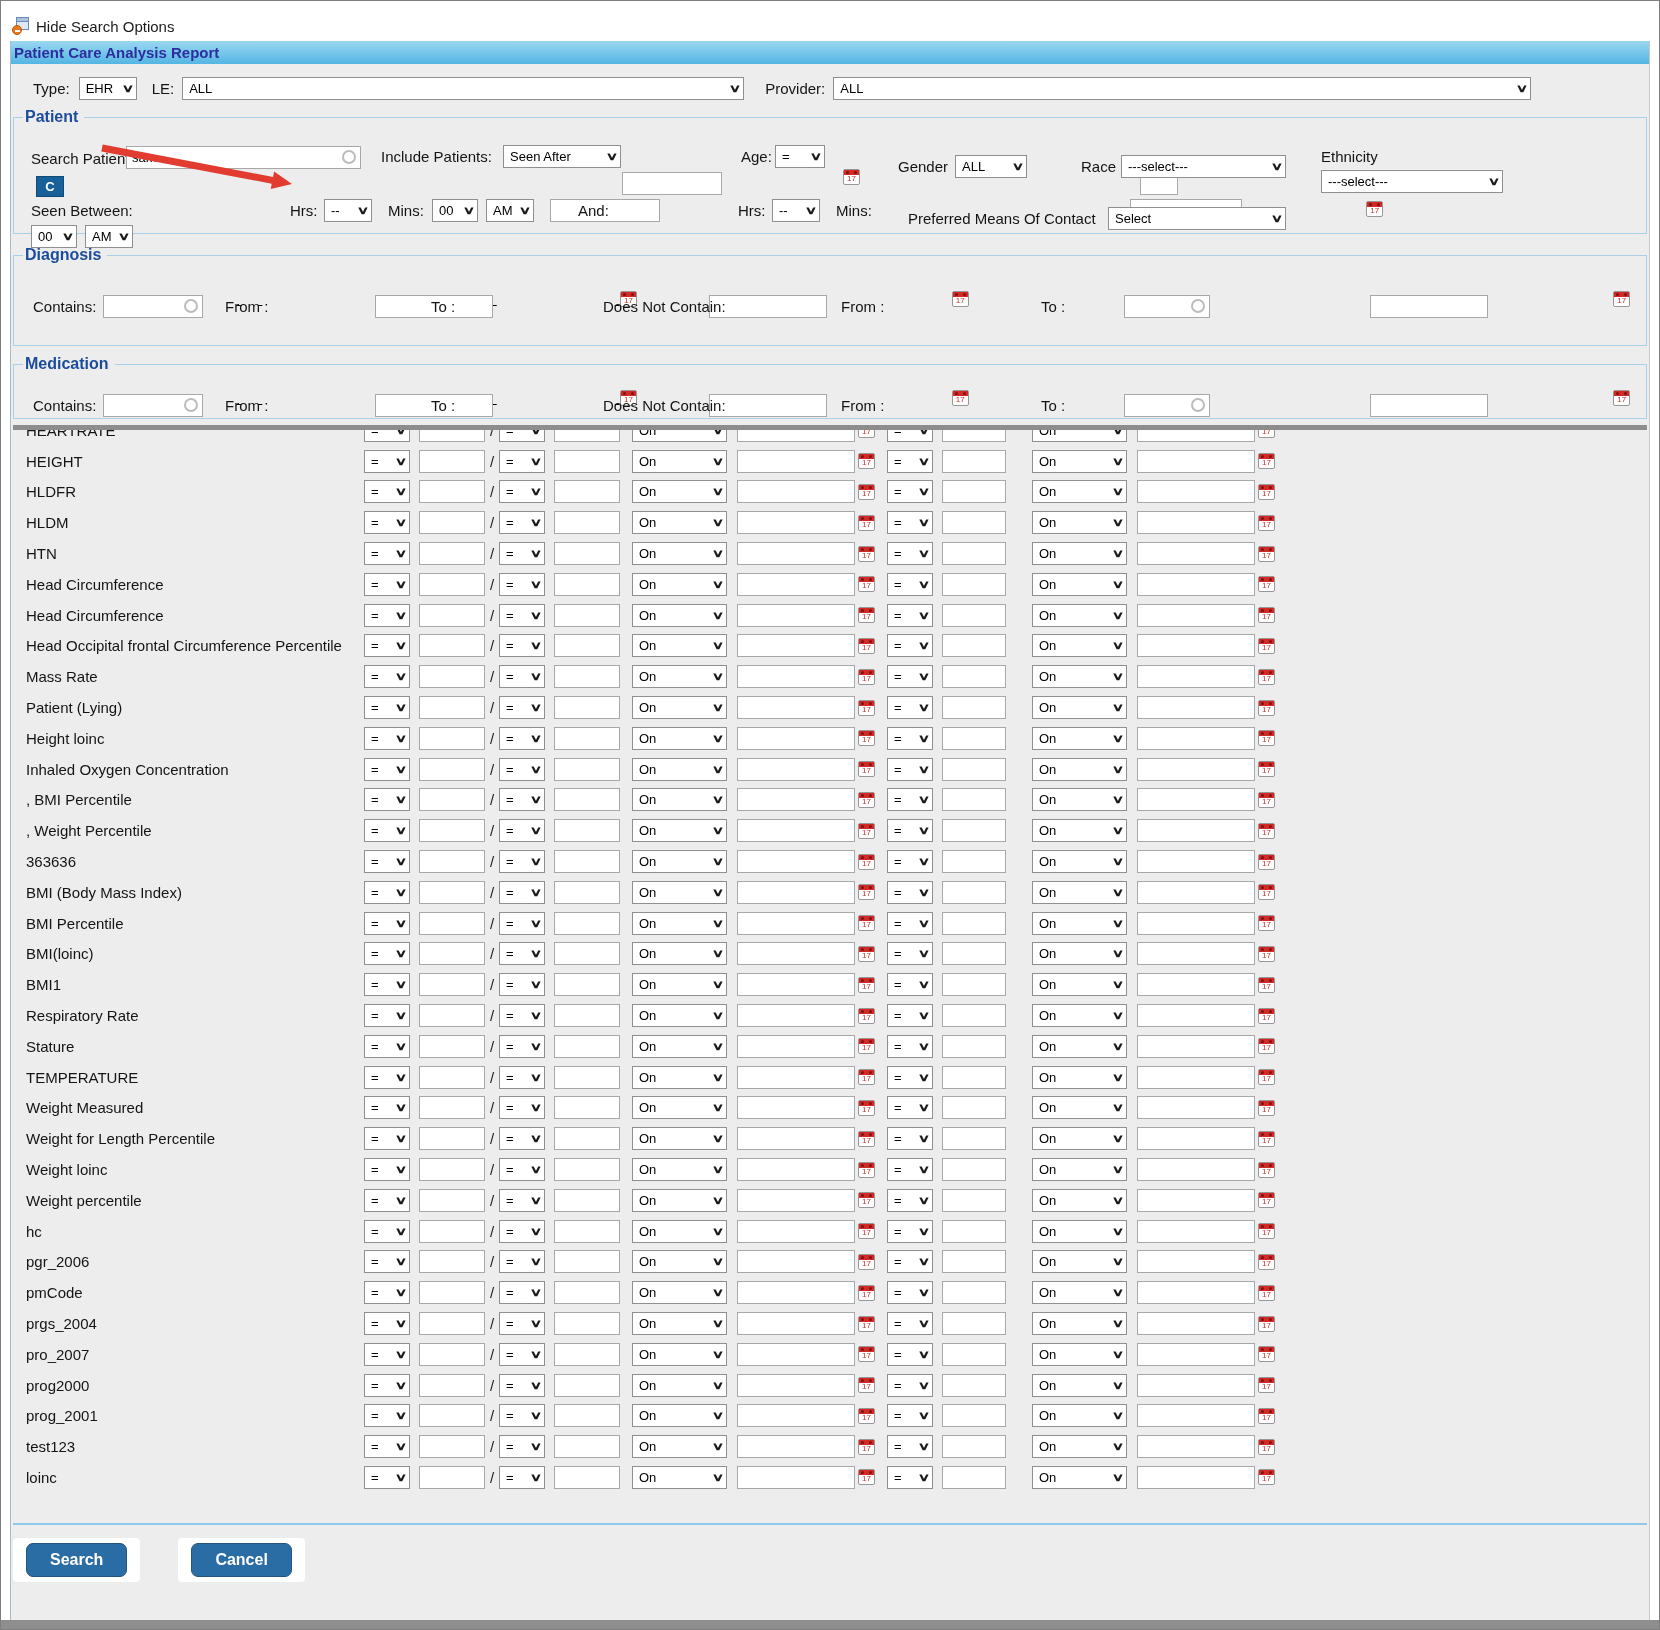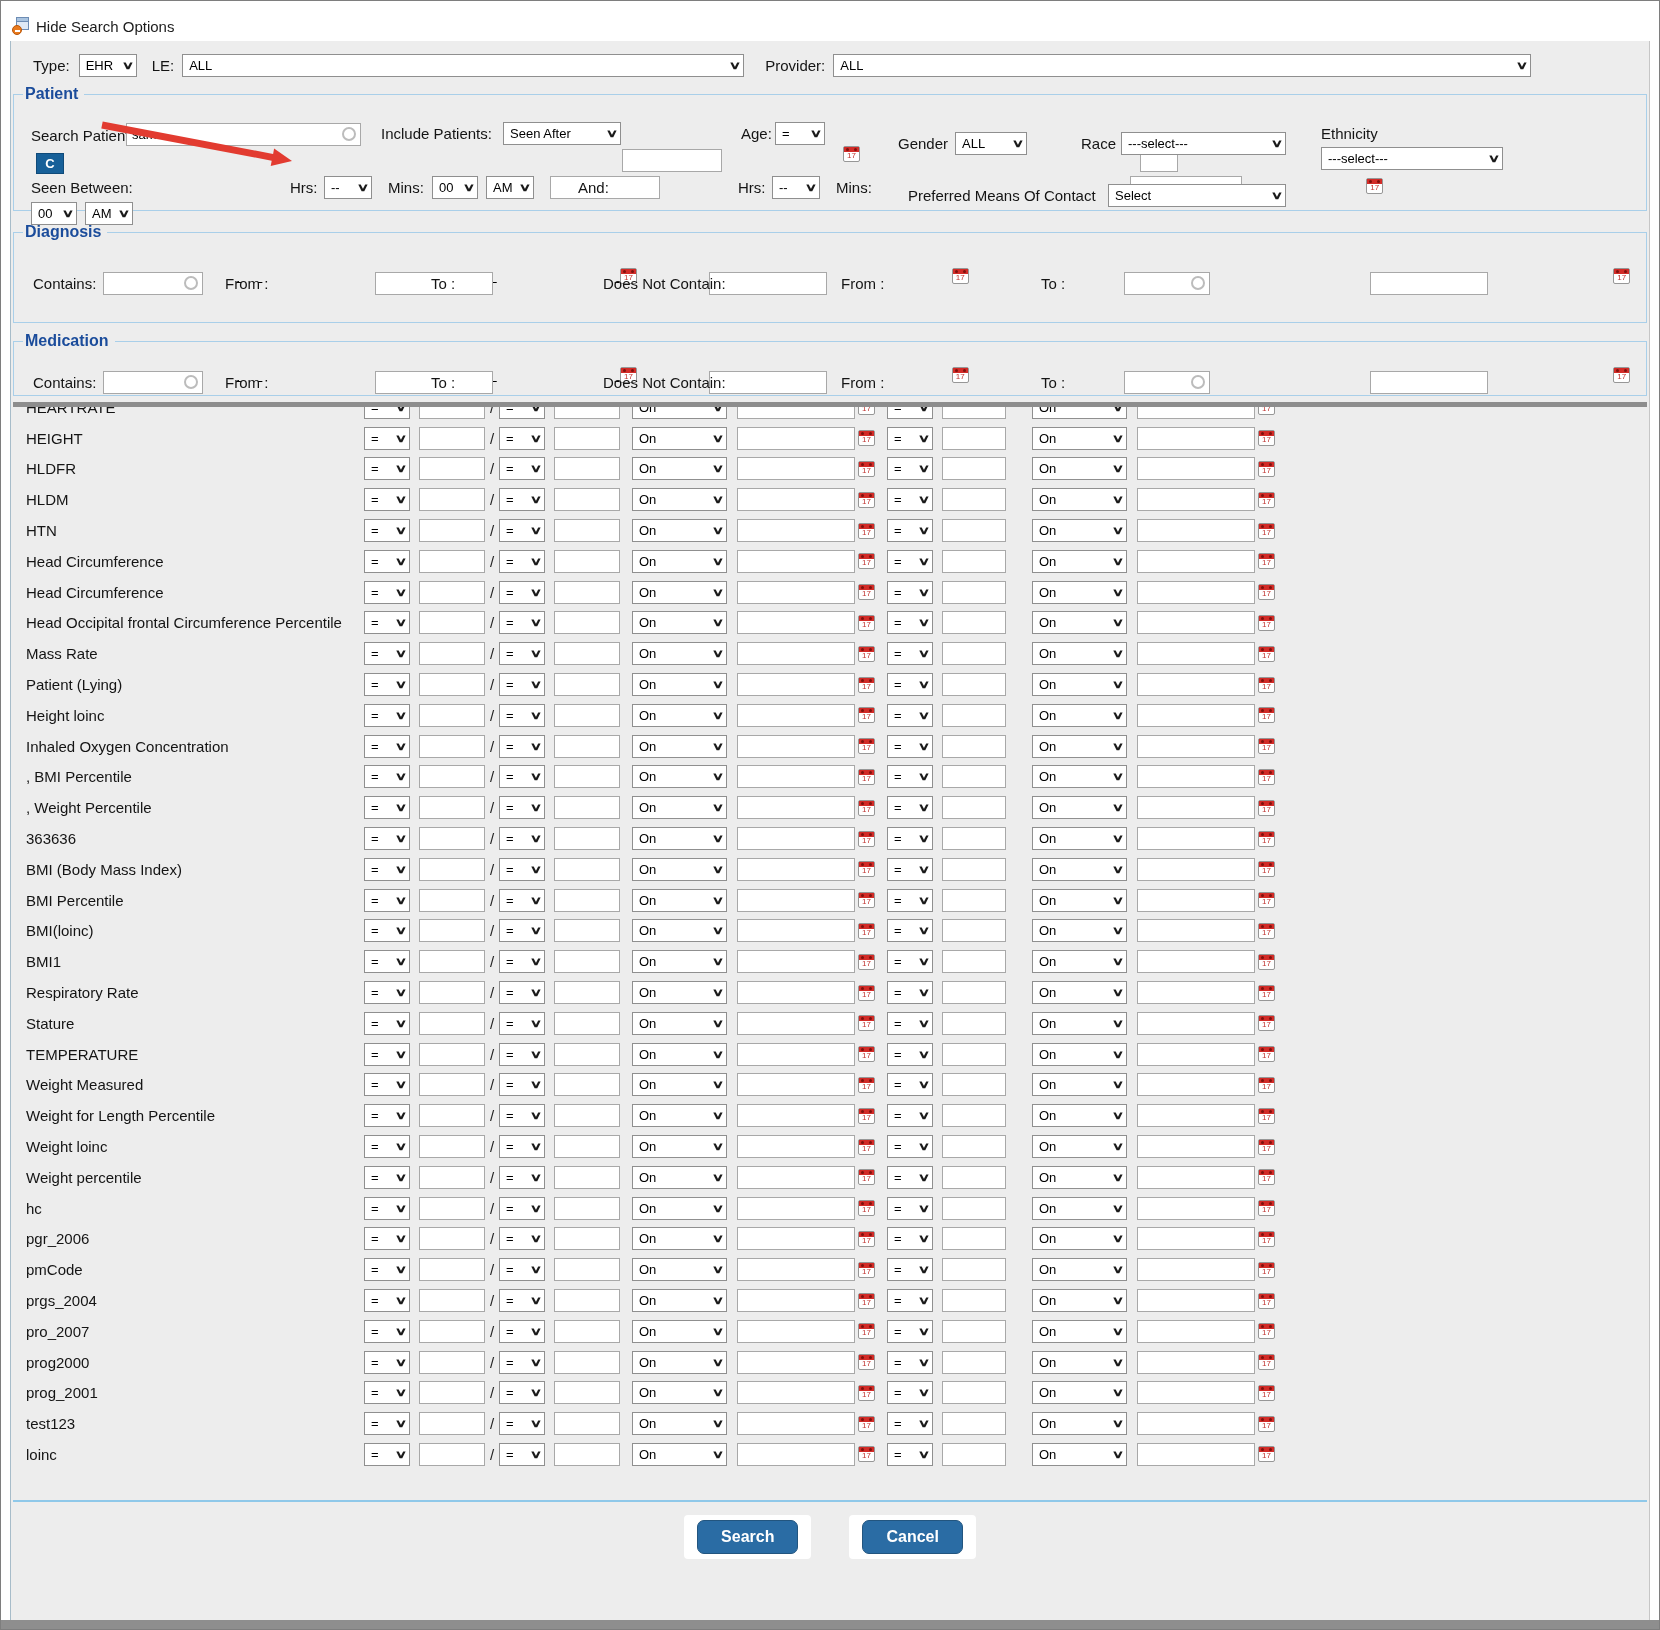--- a/index.html
+++ b/index.html
@@ -61,21 +61,21 @@
   .crit { position:absolute; left:0; right:0;text-decoration:underline; }
 
   
   .vitals { margin:6px 2px 0 2px; border-top:5px solid #8d8d8d; height:1082px; overflow:hidden; background:#ededed; }
   .vrow { display:flex; align-items:center; height:30.8px; }
   .vrow.first { margin-top:-15px; }
   .vlabel { width:351px; padding-left:13px; font-size:15px; color:#141414; white-space:nowrap; overflow:hidden; flex:none; }
   .slash { width:14px; text-align:center; font-size:15px; color:#222; flex:none; }
 
   
-  .footer { margin:16px 2px 0 2px; border-top:2px solid #8fc8e9; padding-top:13px; display:flex; justify-content:center; gap:38px; }
+  .footer { margin:16px 2px 0 2px; border-top:2px solid #8fc8e9; padding-top:13px; display:flex; gap:38px; }
   .plate { background:#fff; border-radius:4px; padding:5px 13px; }
   .btn { background:#2a6ca4; color:#fff; font-weight:bold; font-size:16px; border:1px solid #22557f; border-radius:7px; padding:7px 23px; font-family:inherit; cursor:pointer; }
 
   .bottombar { position:absolute; left:0; right:0; bottom:0; height:9px; background:#8e8e8e; }
 
   .arrow-svg { position:absolute; pointer-events:none; z-index:6; }
 </style>
 </head>
 <body>
 
@@ -88,20 +88,23 @@
         </span>
       <span class="win-dot">
           <i></i>
         </span>
     </span>
     <span class="tlabel">Hide Search Options</span>
   </div>
 
   <div class="chrome">
 
+    <div class="appbar">
+      <span class="title">Patient Care Analysis Report</span>
+    </div>
 
     <div class="main">
 
 
       <div class="opt-row2">
         <span class="lbl">Type:</span>
         <span class="sel" style="width:58px;margin-left:9px">
             <span class="sel-t">EHR</span>
             <span class="sel-a">∨</span>
           </span>

